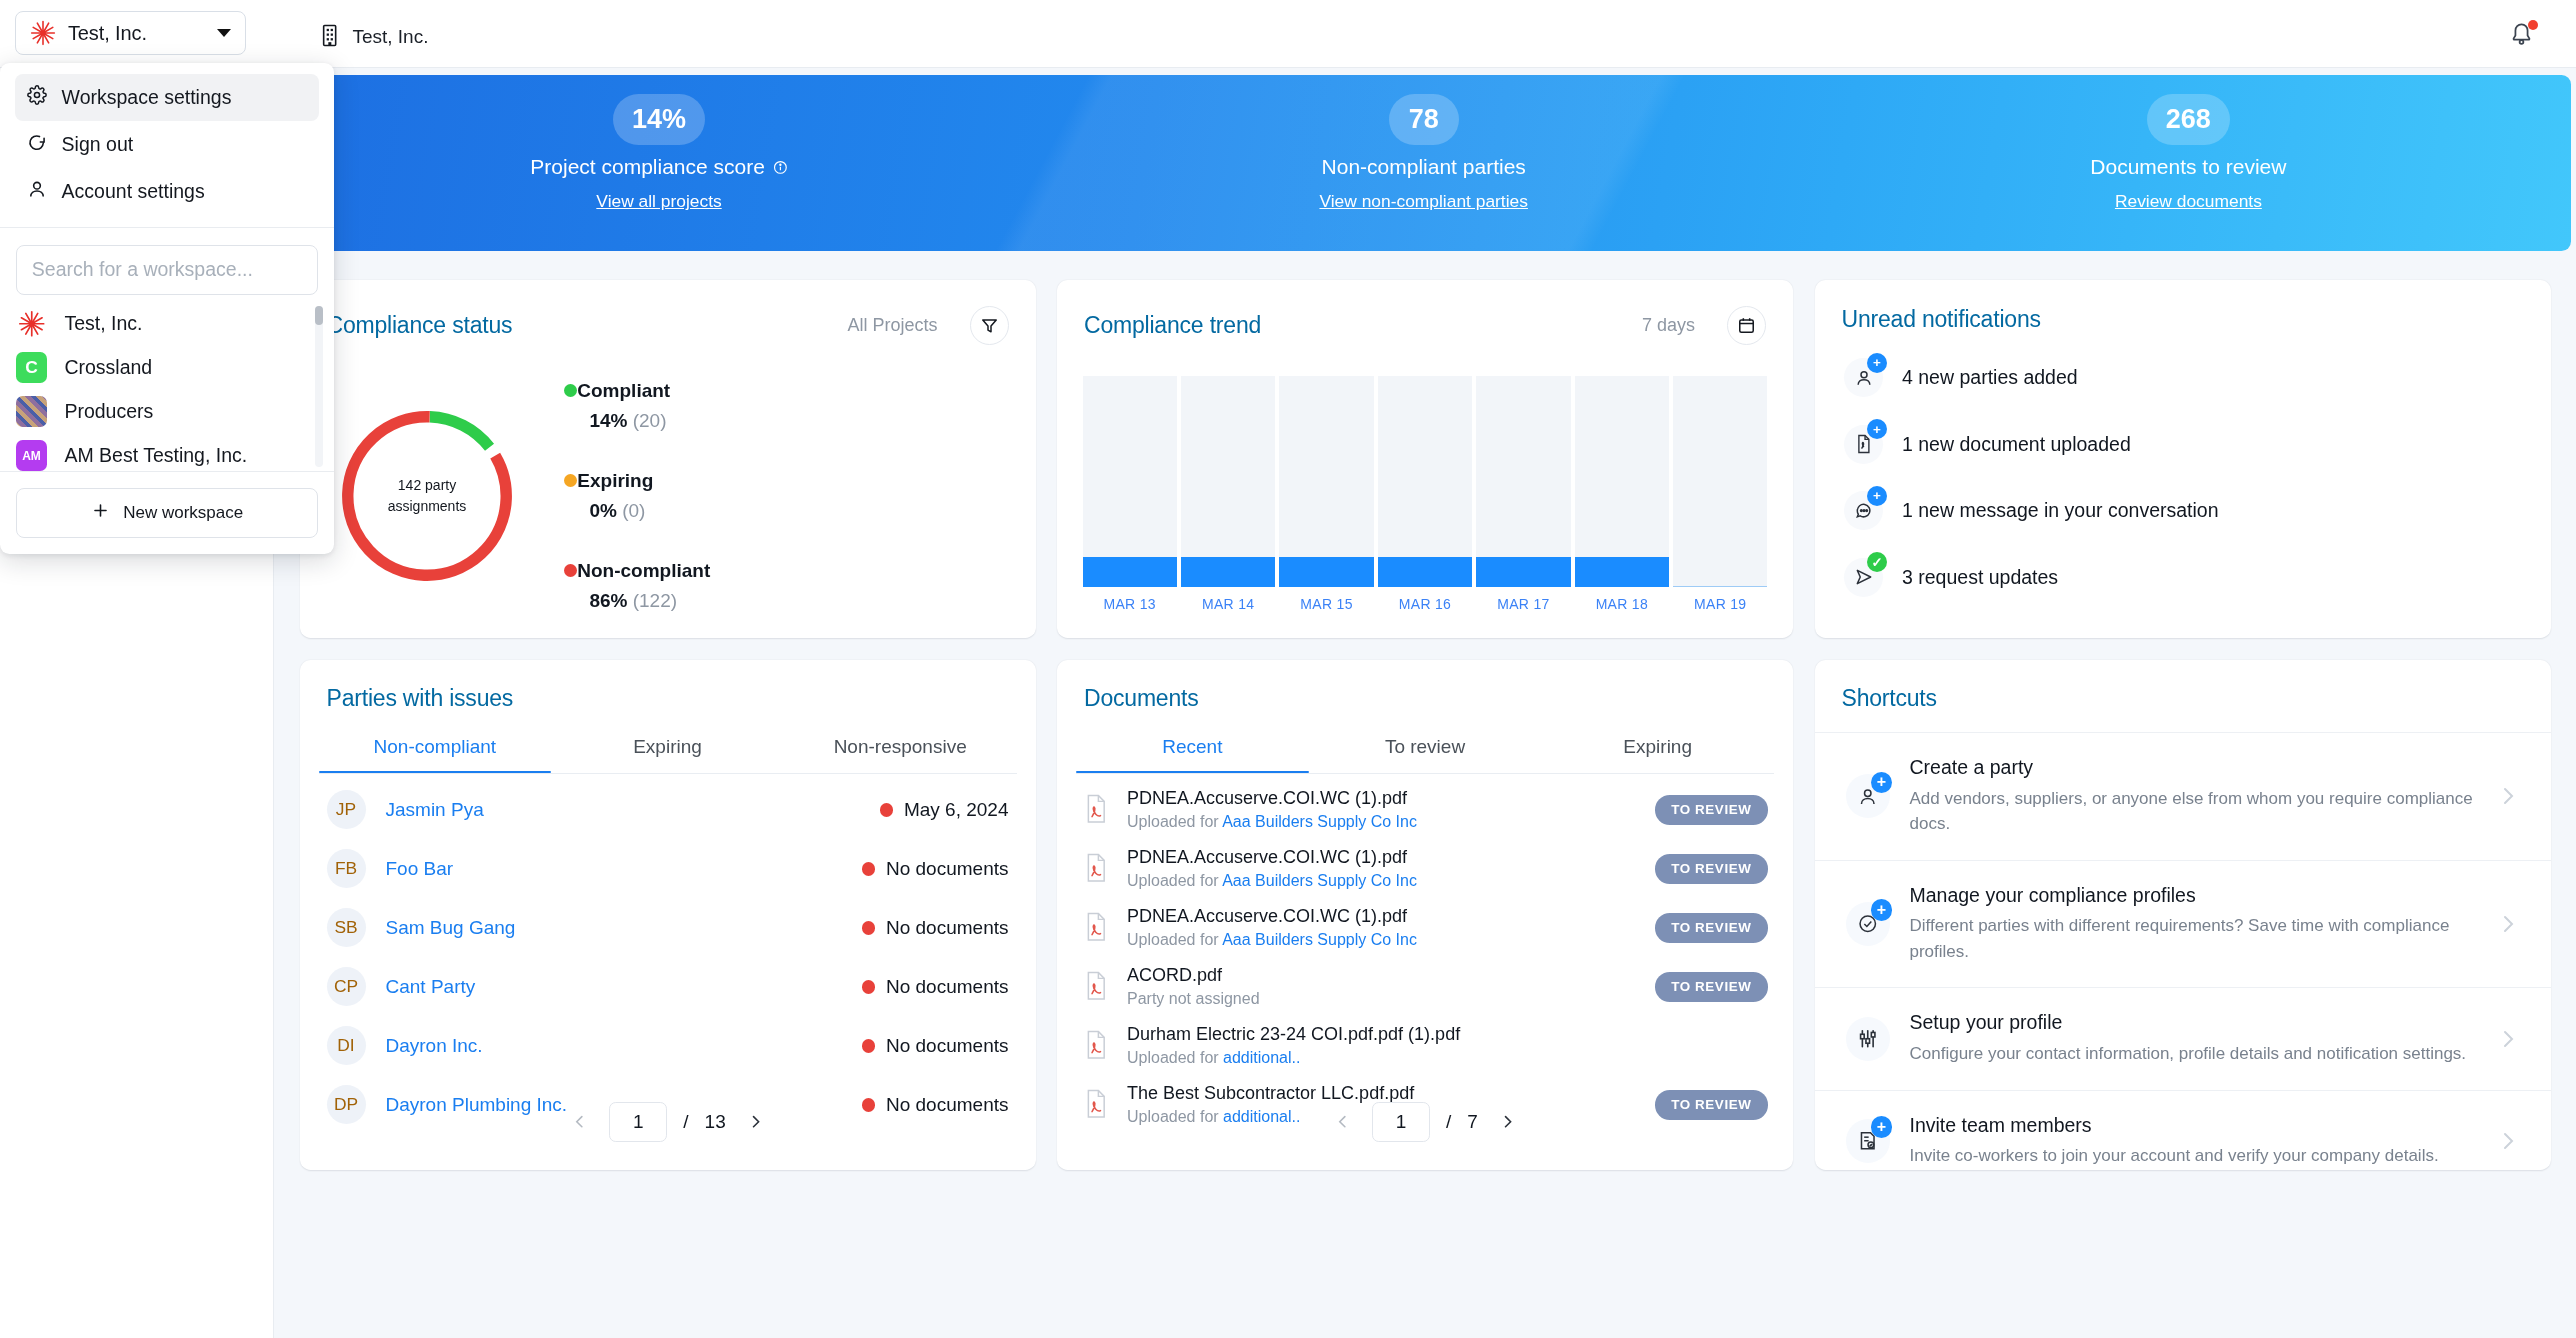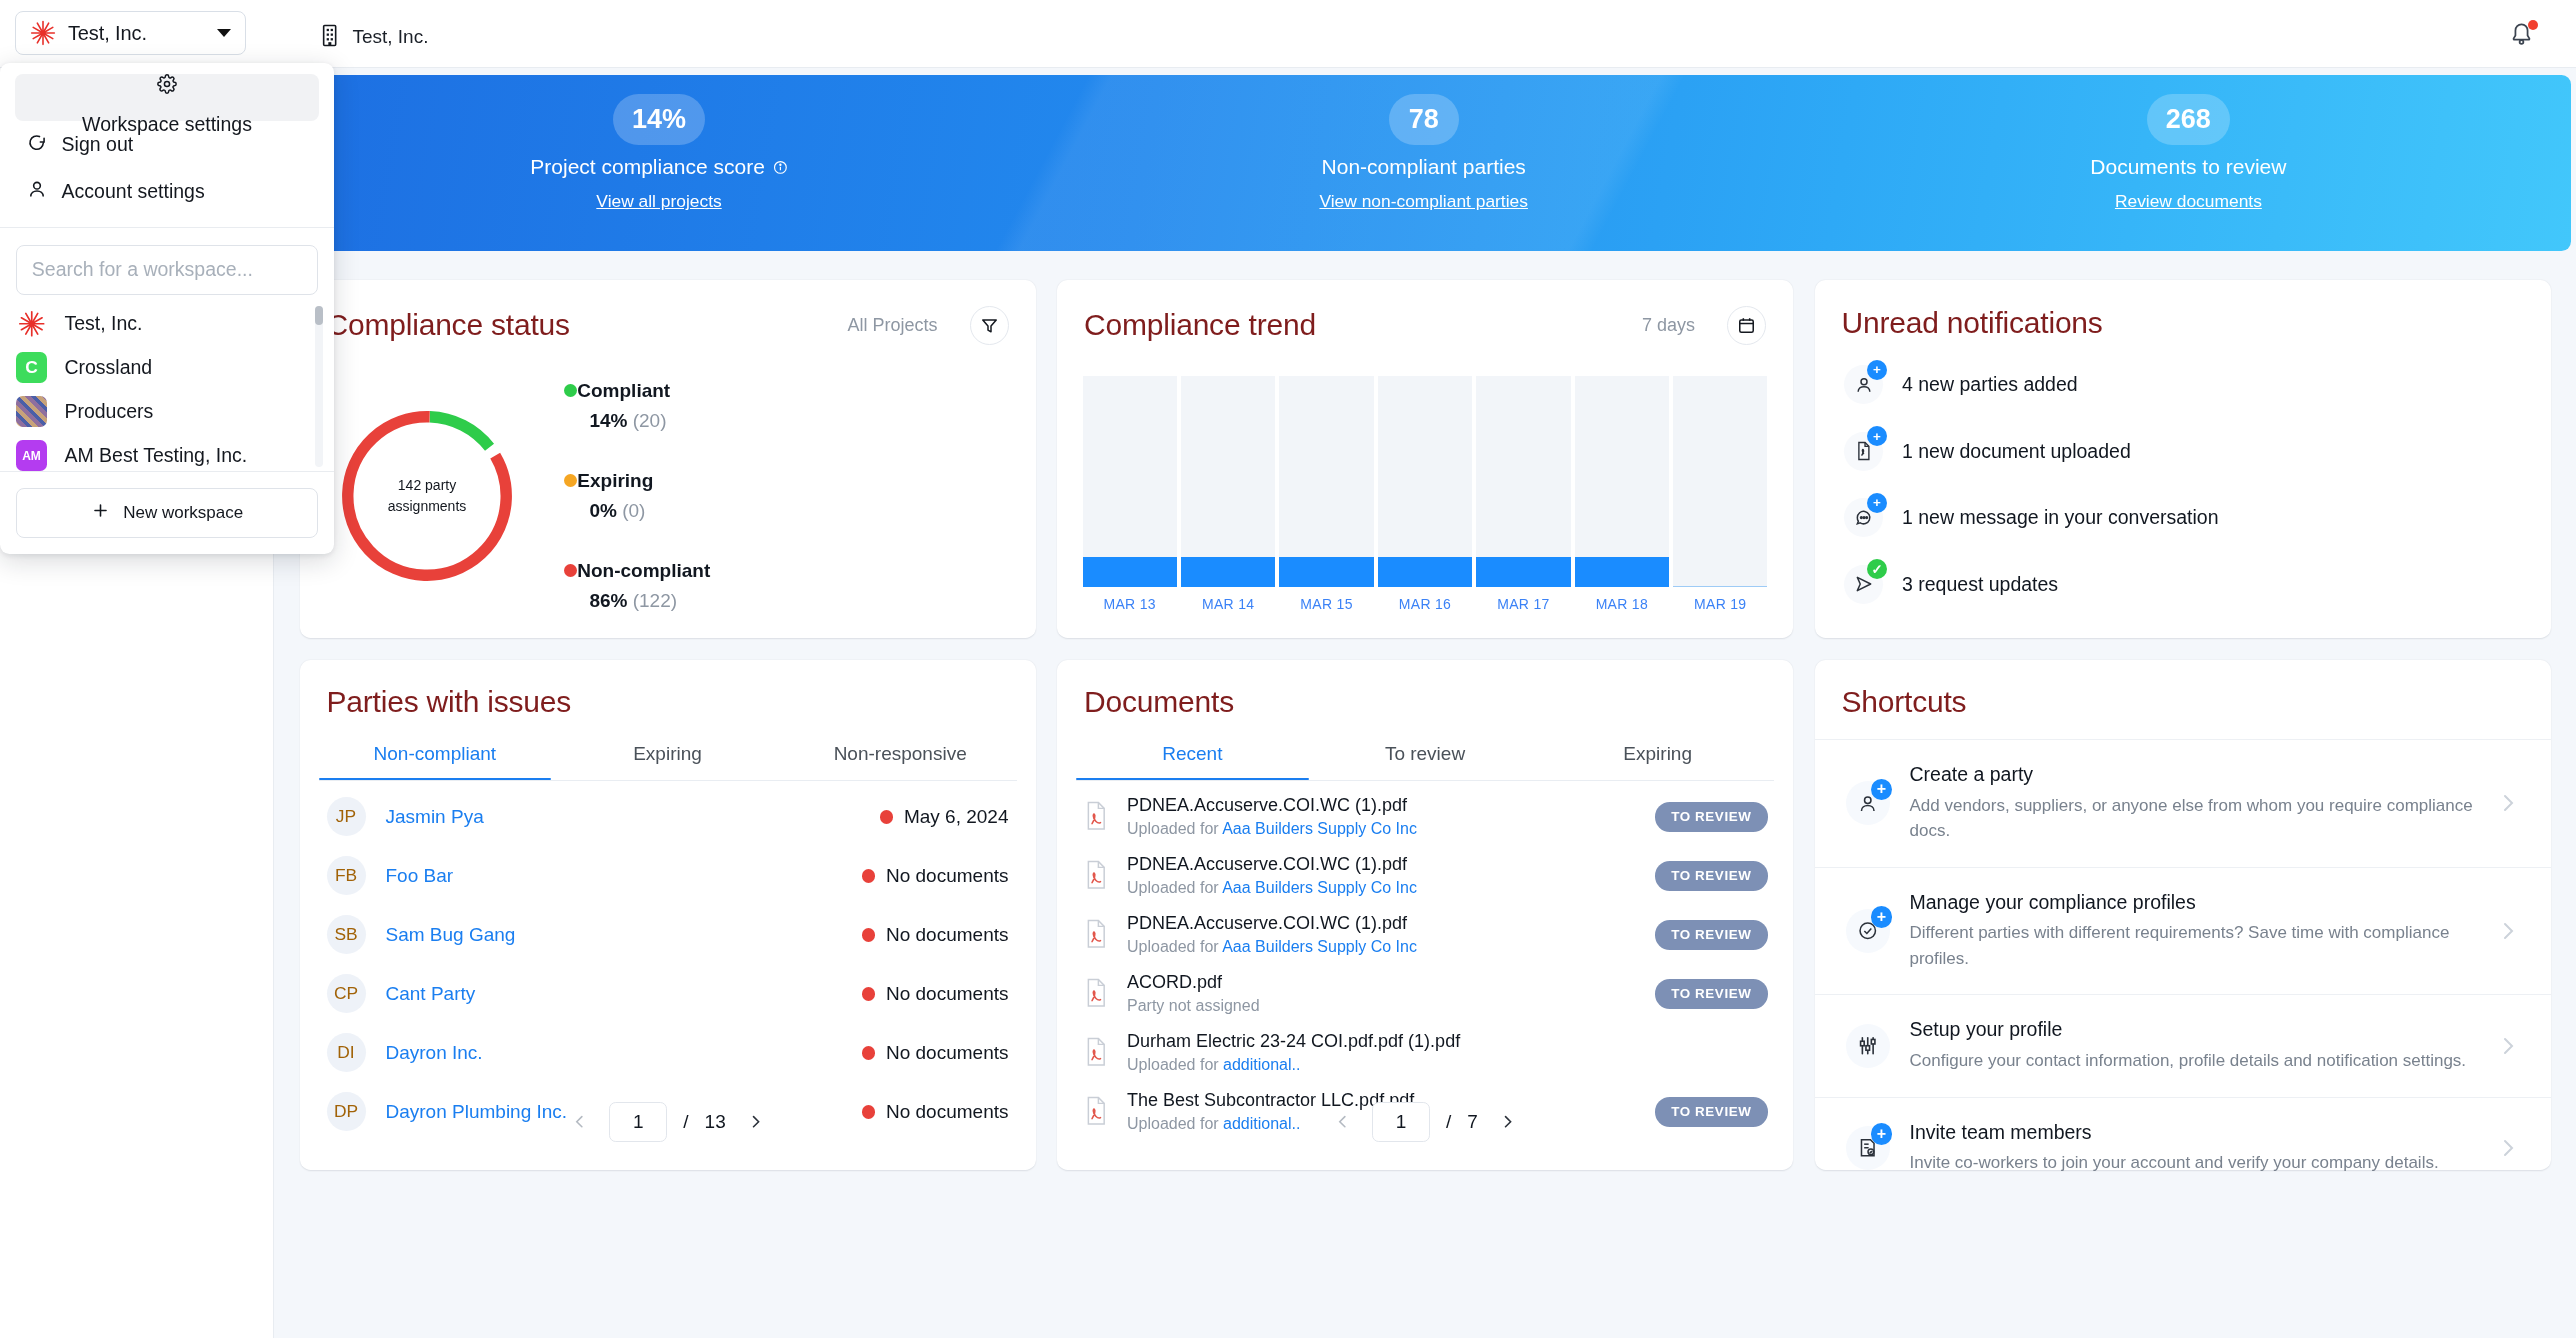--- a/index.html
+++ b/index.html
@@ -44,21 +44,21 @@
     position:absolute; left:0; top:63px; width:334px;
     background:#fff; border-radius:9.4px;
     box-shadow:0 6.7px 27px rgba(16,24,40,.16), 0 1.3px 5.4px rgba(16,24,40,.08);
     z-index:40; padding:10.7px 0 0 0; overflow:hidden;
   }
   .ws-menu { padding:0 14.8px 5.4px 14.8px; }
   .ws-menu-item {
     display:flex; align-items:center; gap:14.8px; height:47px;
     padding:0 12px; border-radius:8px; font-size:19.5px; color:#14181f; cursor:pointer;
   }
-  .ws-menu-item.active { background:#f1f2f4;flex-direction:column; }
+  .ws-menu-item.active { background:#f1f2f4; }
   .ws-divider { height:0.7px; background:#e9ecf0; margin:6.7px 0 0 0; }
   .ws-search-wrap { padding:17.4px 16px 6.7px 16px; }
   .ws-search {
     width:100%; height:50px; border:0.7px solid #dfe3e9; border-radius:8px;
     font-size:19.5px; color:#9aa3ad; padding:0 14.8px; font-family:"Liberation Sans",sans-serif;
     background:#fff; outline:none;
   }
   .ws-search::placeholder { color:#a8b0ba; }
   .ws-list { position:relative; max-height:169px; overflow:hidden; padding:0 16px; }
   .ws-list-item { display:flex; align-items:center; gap:17.4px; height:44px; cursor:pointer; }
@@ -97,21 +97,21 @@
     font-size:27px; font-weight:700; color:#fff;
   }
   .stat-label { margin-top:10.7px; font-size:21px; color:#fff; display:flex; align-items:center; gap:8px; }
   .stat-link { margin-top:12px; font-size:17.4px; color:#fff; text-decoration:underline; cursor:pointer; }
 
   .grid { position:absolute; left:25.5px; top:212px; width:2251px; display:flex; gap:21.5px; }
   .col { flex:1; display:flex; flex-direction:column; gap:21.5px; }
 
   .card { background:#fff; border-radius:10.7px; box-shadow:0 0.7px 2px rgba(16,24,40,.07), 0 0.7px 1.3px rgba(16,24,40,.04); }
   .card-head { display:flex; align-items:center; justify-content:space-between; padding:25.5px 27px 0 27px; }
-  .card-title { font-size:30px; color:#7f1d1d; font-weight:400; letter-spacing:-0.2px; }
+  .card-title { font-size:23px; color:#0369a1; font-weight:400; letter-spacing:-0.2px; }
   .card-head-right { display:flex; align-items:center; gap:32px; }
   .head-meta { font-size:18px; color:#8e97a3; }
   .icon-round { width:39px; height:39px; border-radius:50%; border:0.7px solid #e4e8ee; background:#fff;
                 display:flex; align-items:center; justify-content:center; cursor:pointer; }
 
   
   .card-compliance { height:358px; position:relative; }
   .donut-row { display:flex; align-items:center; padding:35px 0 0 0; }
   .donut-wrap { width:255px; display:flex; justify-content:center; }
   .legend { display:flex; flex-direction:column; gap:38px; padding-left:9.4px; }

